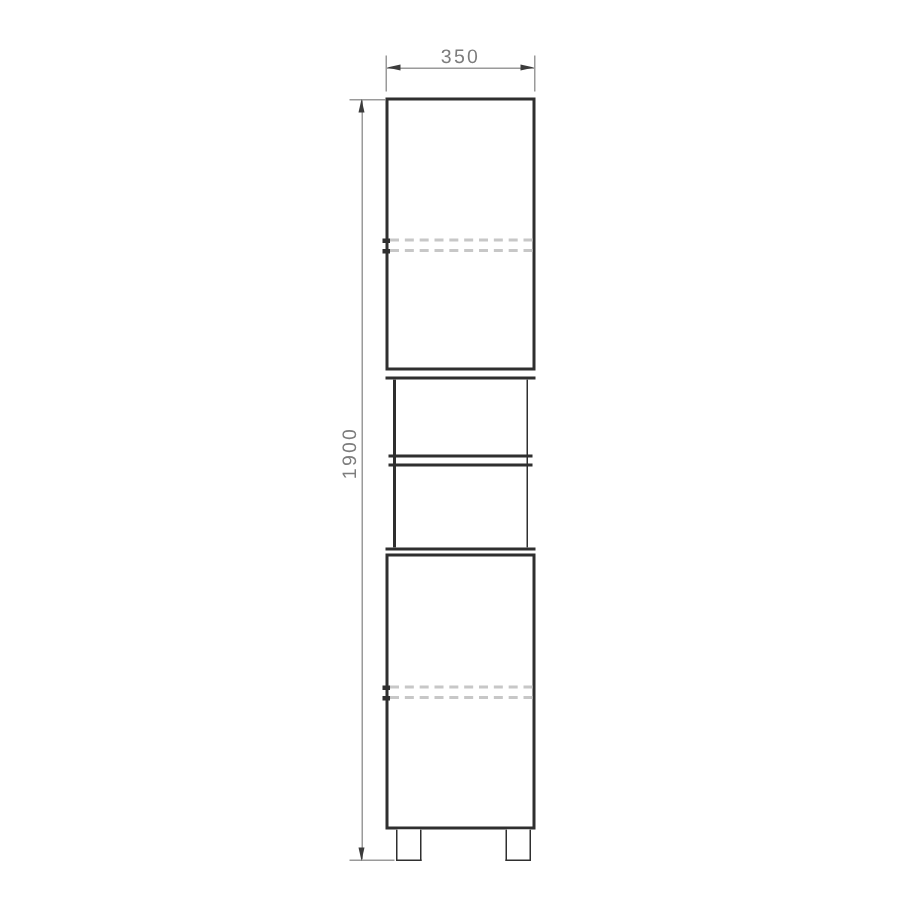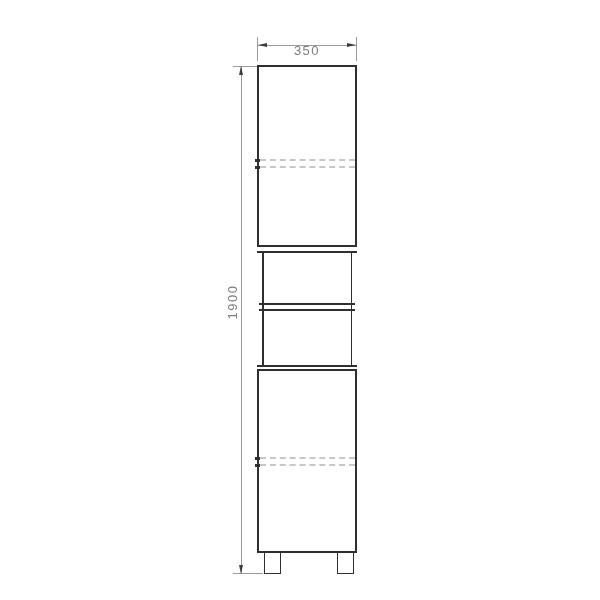--- a/index.html
+++ b/index.html
@@ -87,21 +87,21 @@
 </head>
 <body>
 
 <div class="canvas">
 
   <div class="abs dim-v" style="left:257px;top:37px;height:24px;"></div>
   <div class="abs dim-v" style="left:356px;top:37px;height:24px;"></div>
   <div class="abs dim-h" style="left:258px;top:45px;width:98px;"></div>
   <div class="abs arrow arrow-left" style="left:258px;top:43px;"></div>
   <div class="abs arrow arrow-right" style="left:347px;top:43px;"></div>
-  <div class="abs dim-text" style="left:257px;top:31px;width:100px;margin-top:13px;">350</div>
+  <div class="abs dim-text" style="left:257px;top:31px;width:100px;">350</div>
 
   <div class="abs dim-v" style="left:241px;top:66px;height:507px;"></div>
   <div class="abs dim-h" style="left:233px;top:66px;width:24px;"></div>
   <div class="abs dim-h" style="left:233px;top:573px;width:30px;"></div>
   <div class="abs arrow arrow-up" style="left:239px;top:66px;"></div>
   <div class="abs arrow arrow-down" style="left:239px;top:565px;"></div>
   <div class="abs dim-text rot" style="left:211px;top:295px;width:44px;height:14px;">1900</div>
 
   <div class="abs door" style="left:257px;top:65px;width:100px;height:182px;"></div>
 

